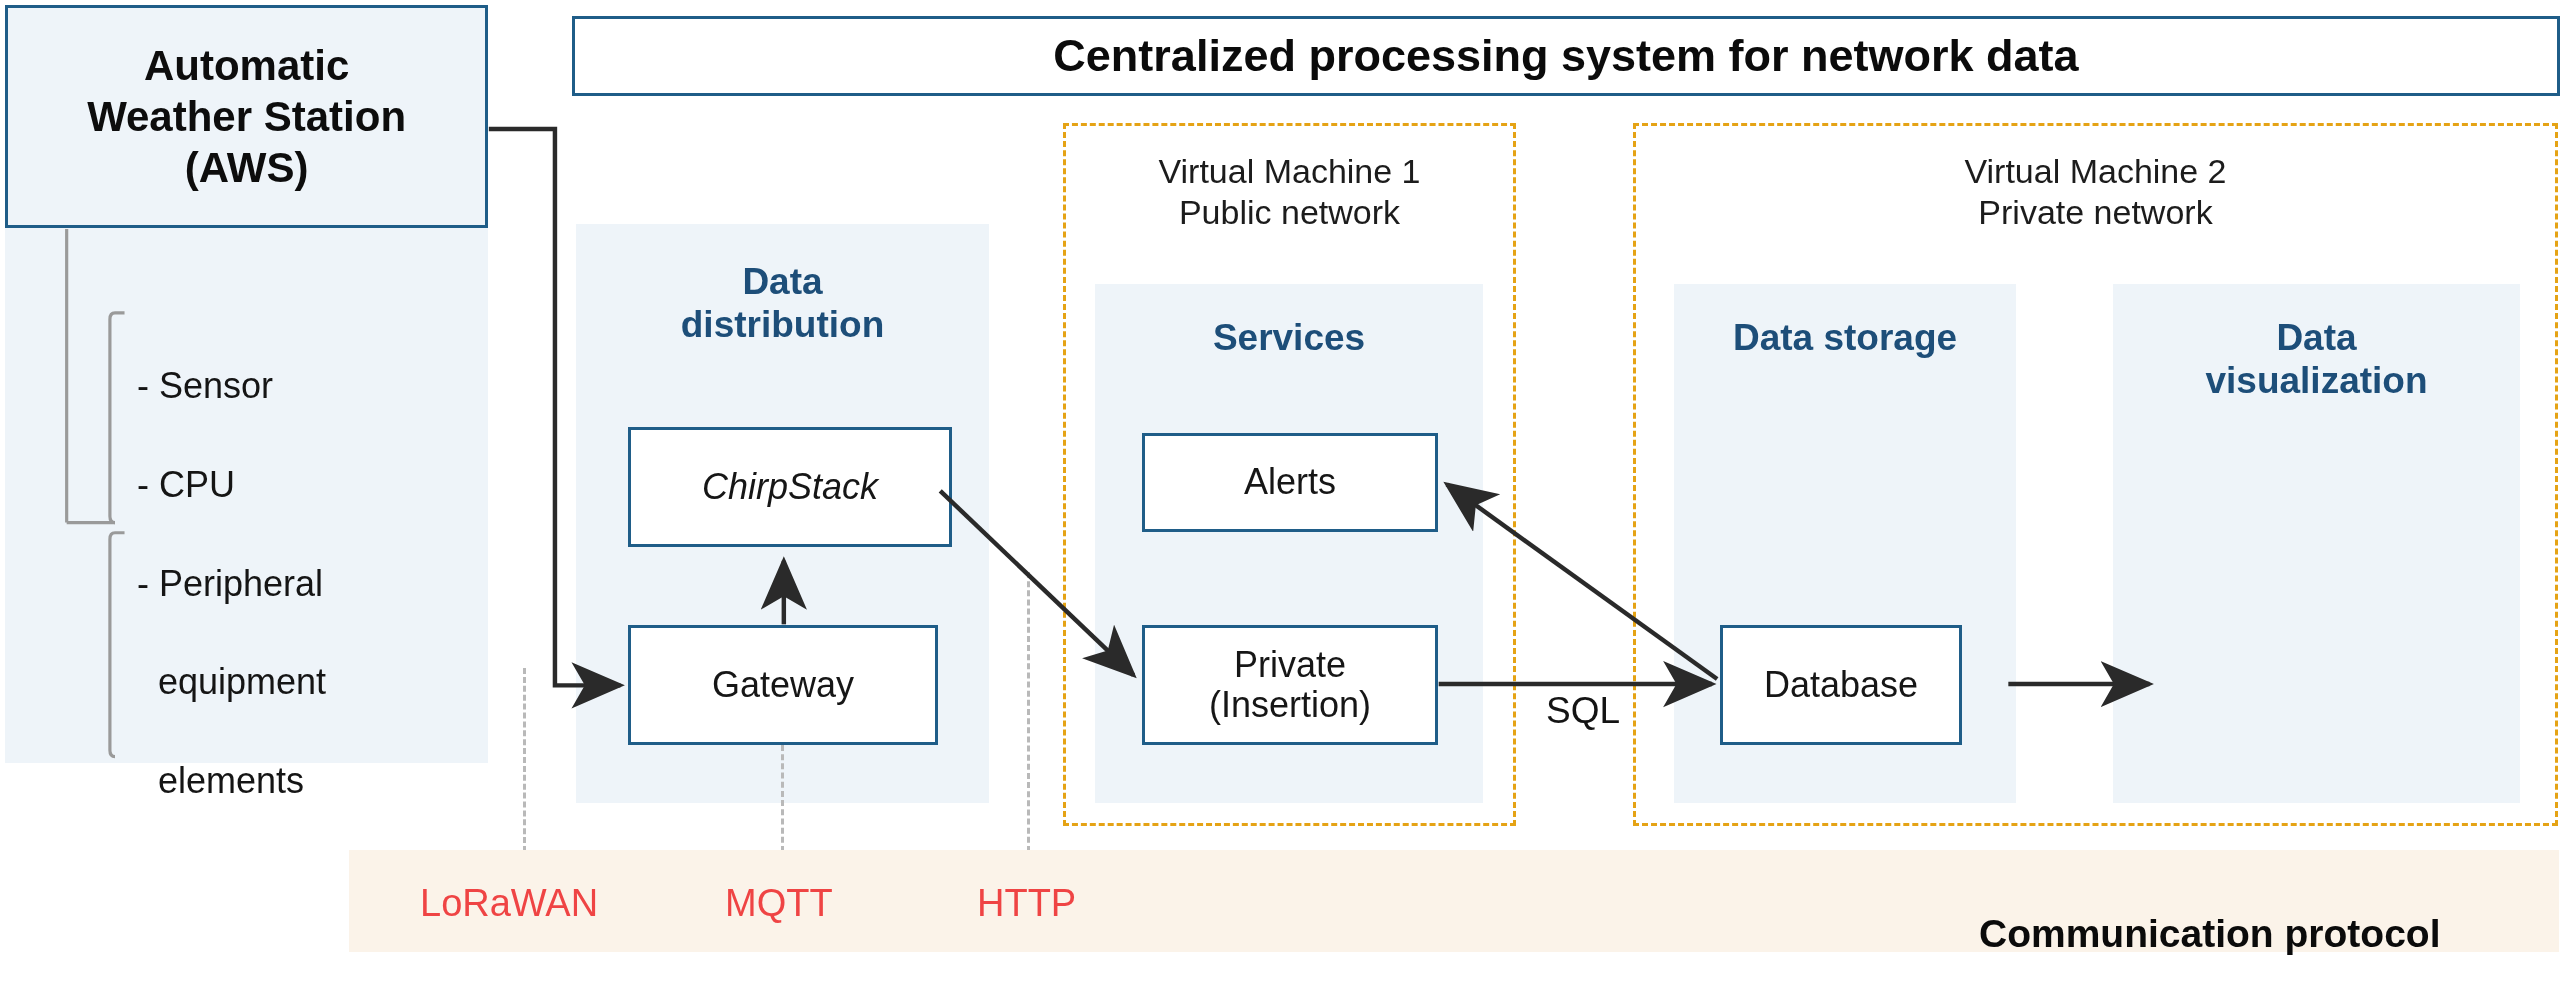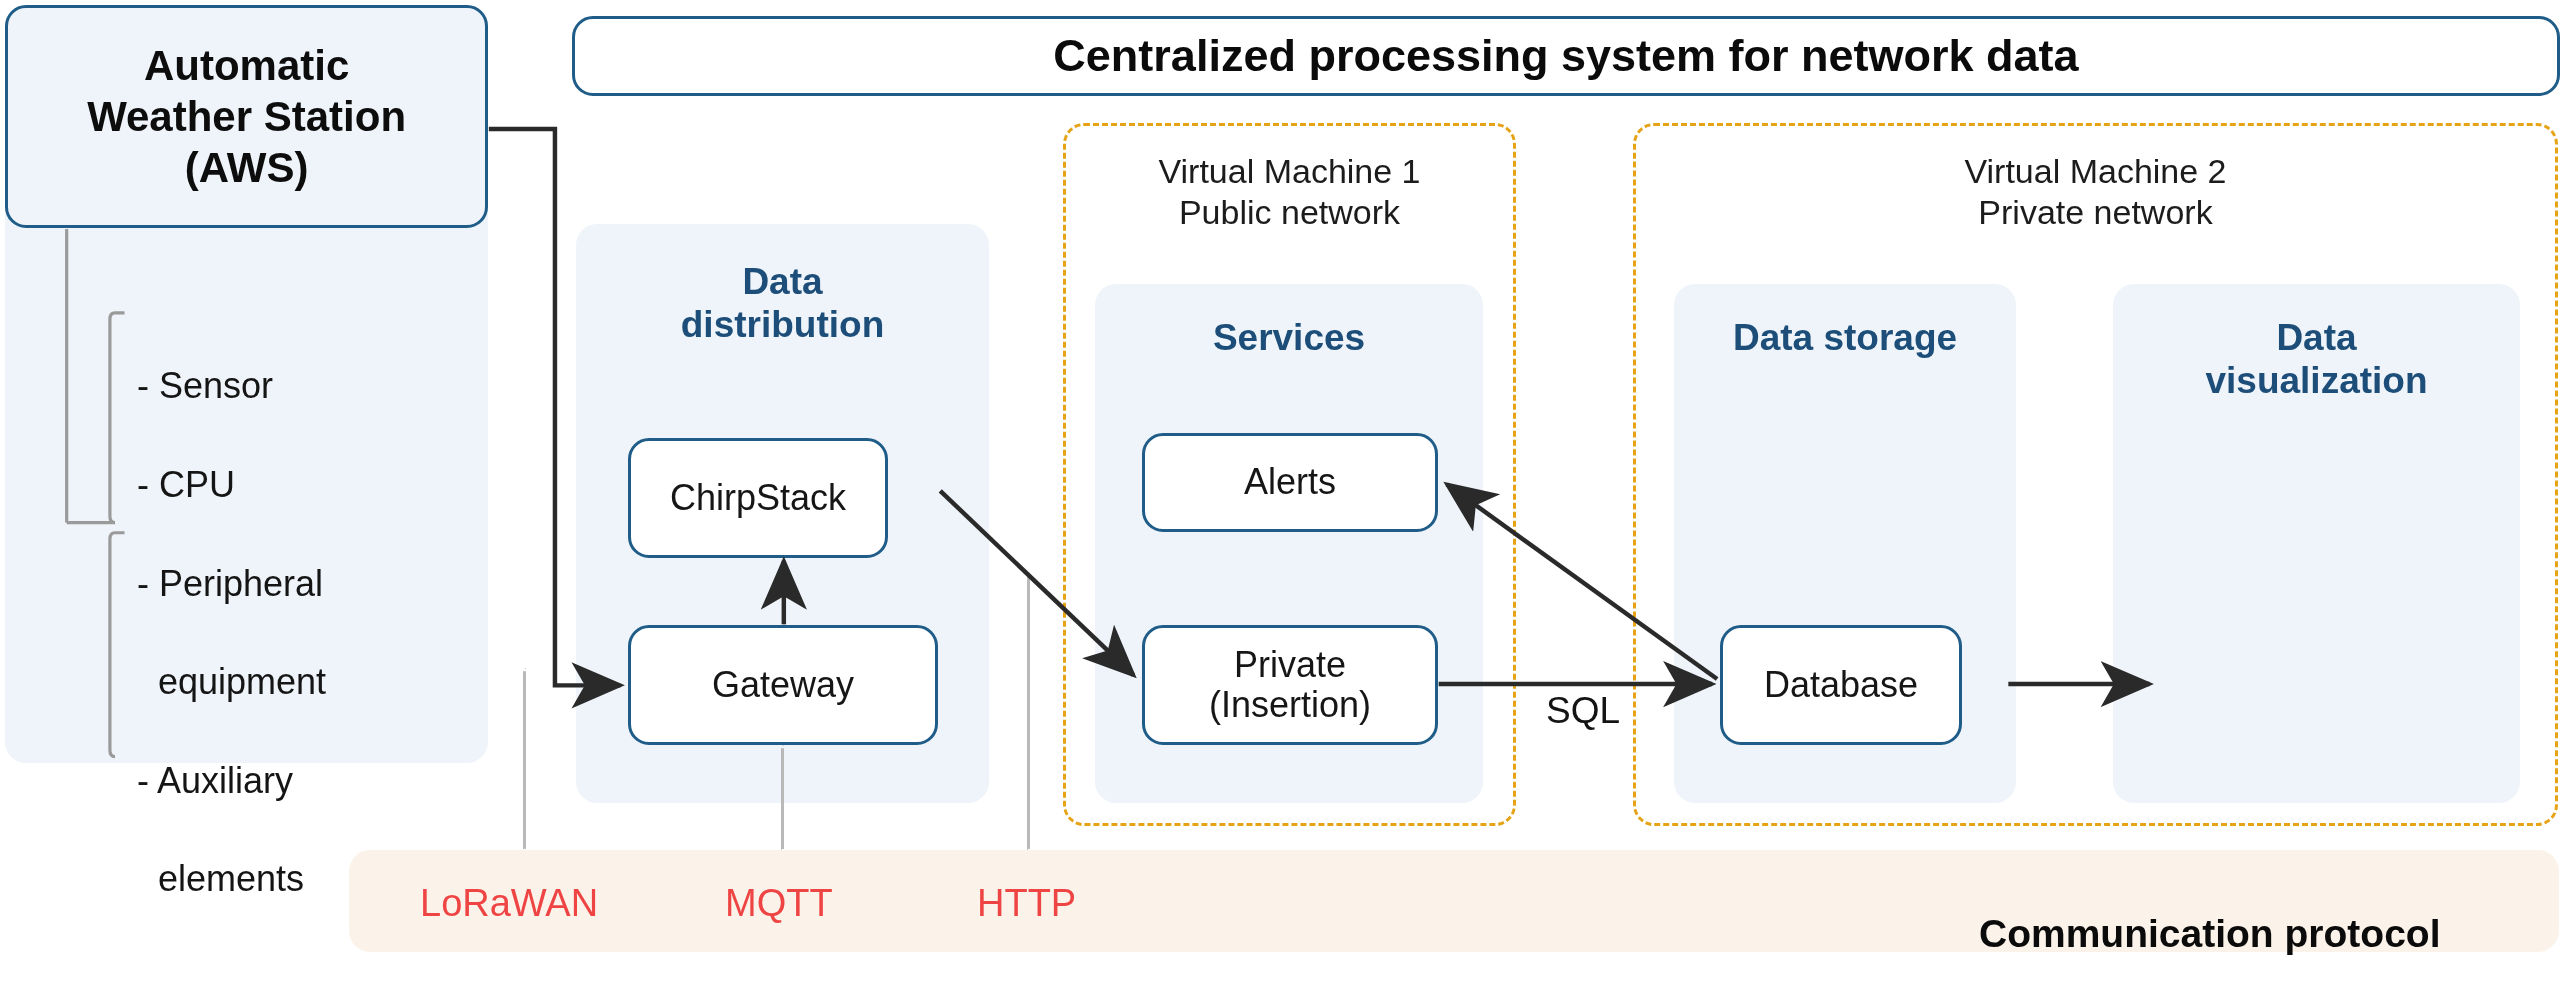--- a/index.html
+++ b/index.html
@@ -1,19 +1,19 @@
 <!DOCTYPE html>
 <html style="font-size:10.2px"><head>
 <meta charset="utf-8">
 <style>
   html,body{margin:0;padding:0;background:#ffffff;}
   body{font-family:"Liberation Sans","DejaVu Sans",sans-serif;}
   #stage{position:relative;width:2576px;height:988px;background:#fff;overflow:hidden;}
 
-  .abs{position:absolute;box-sizing:border-box;border-radius:21px;}
+  .abs{position:absolute;box-sizing:border-box;}
 
   
   .node{
     background:#ffffff;
     border:3.2px solid #1f5d88;
     display:flex;align-items:center;justify-content:center;
     text-align:center;line-height:1.12;color:#161616;
     font-size:36px;font-weight:400;
   }
   .node .sub{display:block;font-size:29px;}
@@ -79,36 +79,35 @@
       <span>Weather Station</span><br>
       <span>(AWS)</span>
     </div>
   </div>
 
   <div class="abs bullets" style="left:137px;top:312px;width:343px;">
     <div>- Sensor</div>
     <div>- CPU</div>
     <div>- Peripheral</div>
     <div style="margin-left:21px;">  equipment</div>
-    <div>- Auxiliary</div>
     <div style="margin-left:21px;">  elements</div>
   </div>
 
   <div class="abs header" style="left:572px;top:16px;width:1988px;height:80px;">
     <span>Centralized processing system for network data</span>
   </div>
 
   <div class="abs panel" style="left:576px;top:224px;width:413px;height:579px;">
     <div class="panel-title" style="top:37px;">
       <span>Data</span><br>
       <span>distribution</span>
     </div>
   </div>
 
-  <div class="abs node" style="left:628px;top:438px;width:260px;height:120px;">
+  <div class="abs node" style="left:628px;top:427px;width:324px;height:120px;font-style:italic;">
     <span>ChirpStack</span>
   </div>
 
   <div class="abs node" style="left:628px;top:625px;width:310px;height:120px;align-items:center;">
     <span>Gateway</span>
   </div>
 
   <div class="abs vm" style="left:1063px;top:123px;width:453px;height:703px;">
     <div class="vm-label" style="top:25.4px;">
       <span>Virtual Machine 1</span><br>

